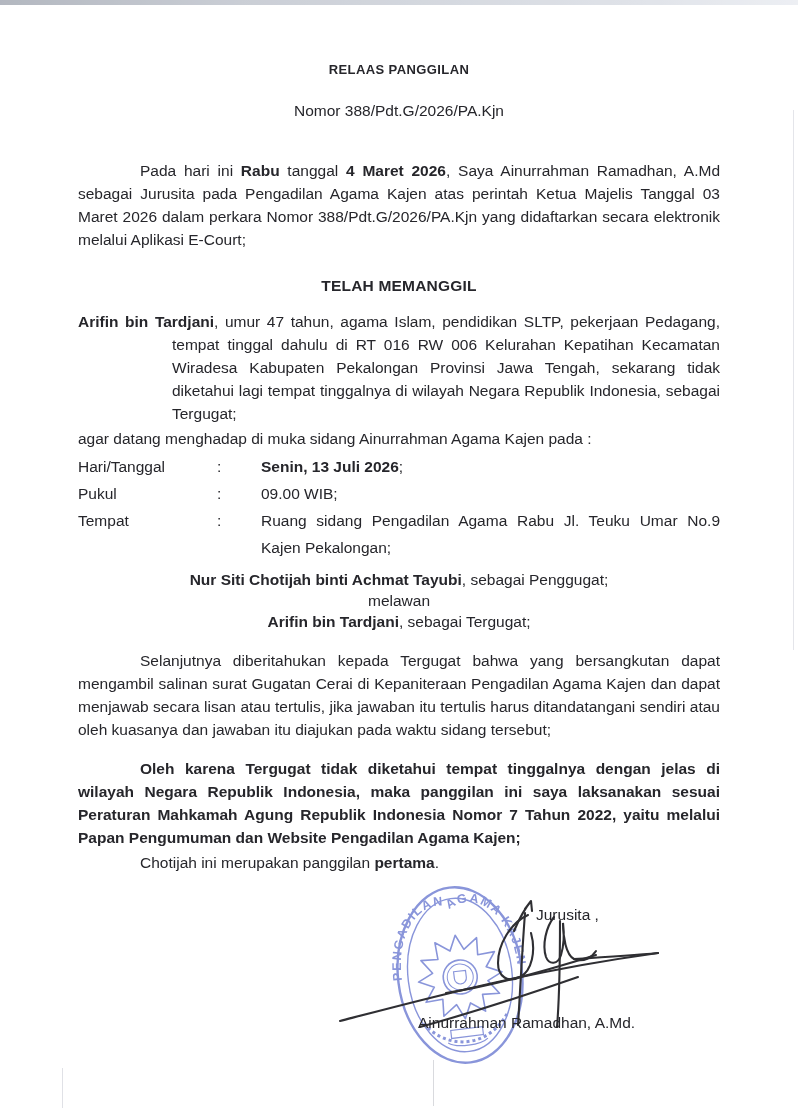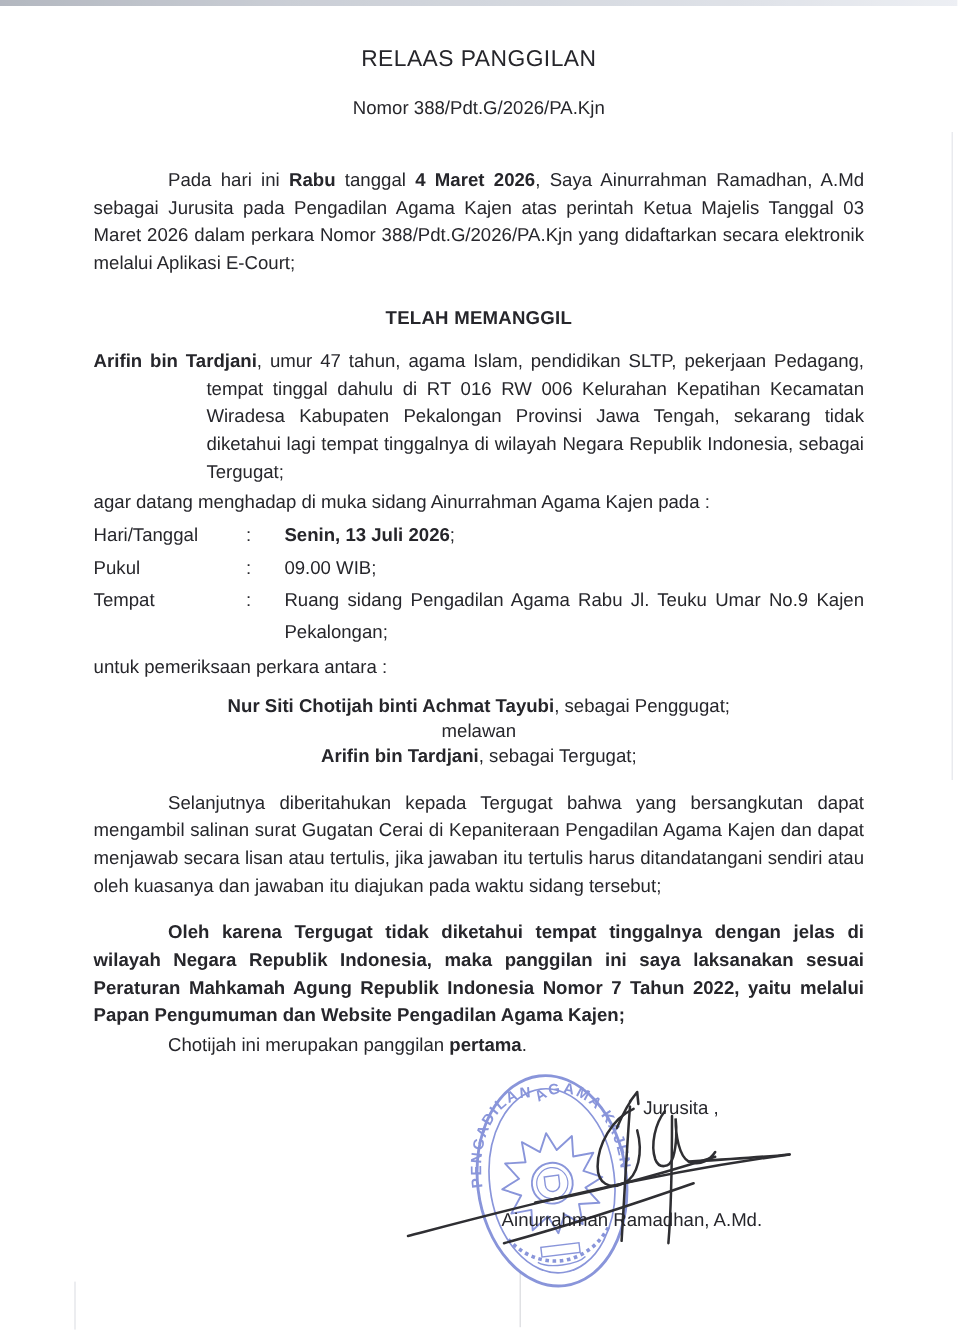--- a/index.html
+++ b/index.html
@@ -27,42 +27,42 @@
   .scan-bottom-2{
     position:absolute;left:433px;top:1060px;width:1px;height:46px;background:#d9dade;
   }
 
   .page{
     position:absolute;left:78px;top:38px;width:642px;
     font-size:15.5px;line-height:23px;
   }
   b,.b{font-weight:bold;}
   .center{text-align:center;}
-  .title{font-weight:normal;font-size:19px;letter-spacing:.4px;}
+  .title{font-weight:bold;font-size:13px;letter-spacing:.4px;margin-top:20px;}
   .nomor{margin-top:18px;}
   p{margin:0;text-align:justify;}
   .indent{text-indent:62px;}
   .p1{margin-top:37px;}
   .h2{margin-top:23px;font-weight:bold;letter-spacing:.2px;}
   .party{margin-top:13px;padding-left:94px;text-indent:-94px;}
   .agar{margin-top:2px;text-align:left;}
   .sched{margin-top:3px;}
-  .srow{display:flex;line-height:27px;}
+  .srow{display:flex;line-height:27px;gap:12px;}
   .srow .lbl{width:127px;flex:none;}
   .srow .col{width:32px;flex:none;}
   .srow .val{flex:1;text-align:justify;}
   .untuk{margin-top:2px;line-height:27px;text-align:left;}
   .versus{margin-top:8px;text-align:center;line-height:21px;}
   .p2{margin-top:17px;}
   .p3{margin-top:16px;font-weight:bold;}
   .p4{margin-top:2px;text-align:left;}
 
   .sig-area{position:relative;height:300px;margin-top:17px;}
   .jurusita{position:absolute;left:425px;top:12px;margin-left:33px;}
-  .sig-name{position:absolute;left:340px;top:106px;white-space:nowrap;text-align:center;}
+  .sig-name{position:absolute;left:340px;top:120px;white-space:nowrap;text-align:center;}
   .stamp{position:absolute;left:306px;top:-14px;opacity:.85;transform:rotate(-7deg);}
   .sig-svg{position:absolute;left:250px;top:2px;}
 </style>
 </head>
 <body>
 
 <div class="scan-top"></div>
 <div class="scan-right"></div>
 <div class="scan-bottom-1"></div>
 <div class="scan-bottom-2"></div>
@@ -91,21 +91,20 @@
       <span class="col">:</span>
       <span class="val">09.00 WIB;</span>
     </div>
     <div class="srow">
       <span class="lbl">Tempat</span>
       <span class="col">:</span>
       <span class="val">Ruang sidang Pengadilan Agama Rabu Jl. Teuku Umar No.9 Kajen Pekalongan;</span>
     </div>
   </div>
 
-  <p class="untuk">untuk pemeriksaan perkara antara :</p>
 
   <div class="versus">
     <div><b>Nur Siti Chotijah binti Achmat Tayubi</b><span>, sebagai Penggugat;</span></div>
     <div>melawan</div>
     <div><b>Arifin bin Tardjani</b><span>, sebagai Tergugat;</span></div>
   </div>
 
   <p class="p2 indent">Selanjutnya diberitahukan kepada Tergugat bahwa yang bersangkutan dapat mengambil salinan surat Gugatan Cerai di Kepaniteraan Pengadilan Agama Kajen dan dapat menjawab secara lisan atau tertulis, jika jawaban itu tertulis harus ditandatangani sendiri atau oleh kuasanya dan jawaban itu diajukan pada waktu sidang tersebut;</p>
   <p class="p3 indent">Oleh karena Tergugat tidak diketahui tempat tinggalnya dengan jelas di wilayah Negara Republik Indonesia, maka panggilan ini saya laksanakan sesuai Peraturan Mahkamah Agung Republik Indonesia Nomor 7 Tahun 2022, yaitu melalui Papan Pengumuman dan Website Pengadilan Agama Kajen;</p>
   <p class="p4 indent"><span>Chotijah ini merupakan panggilan </span><b>pertama</b><span>.</span></p>

